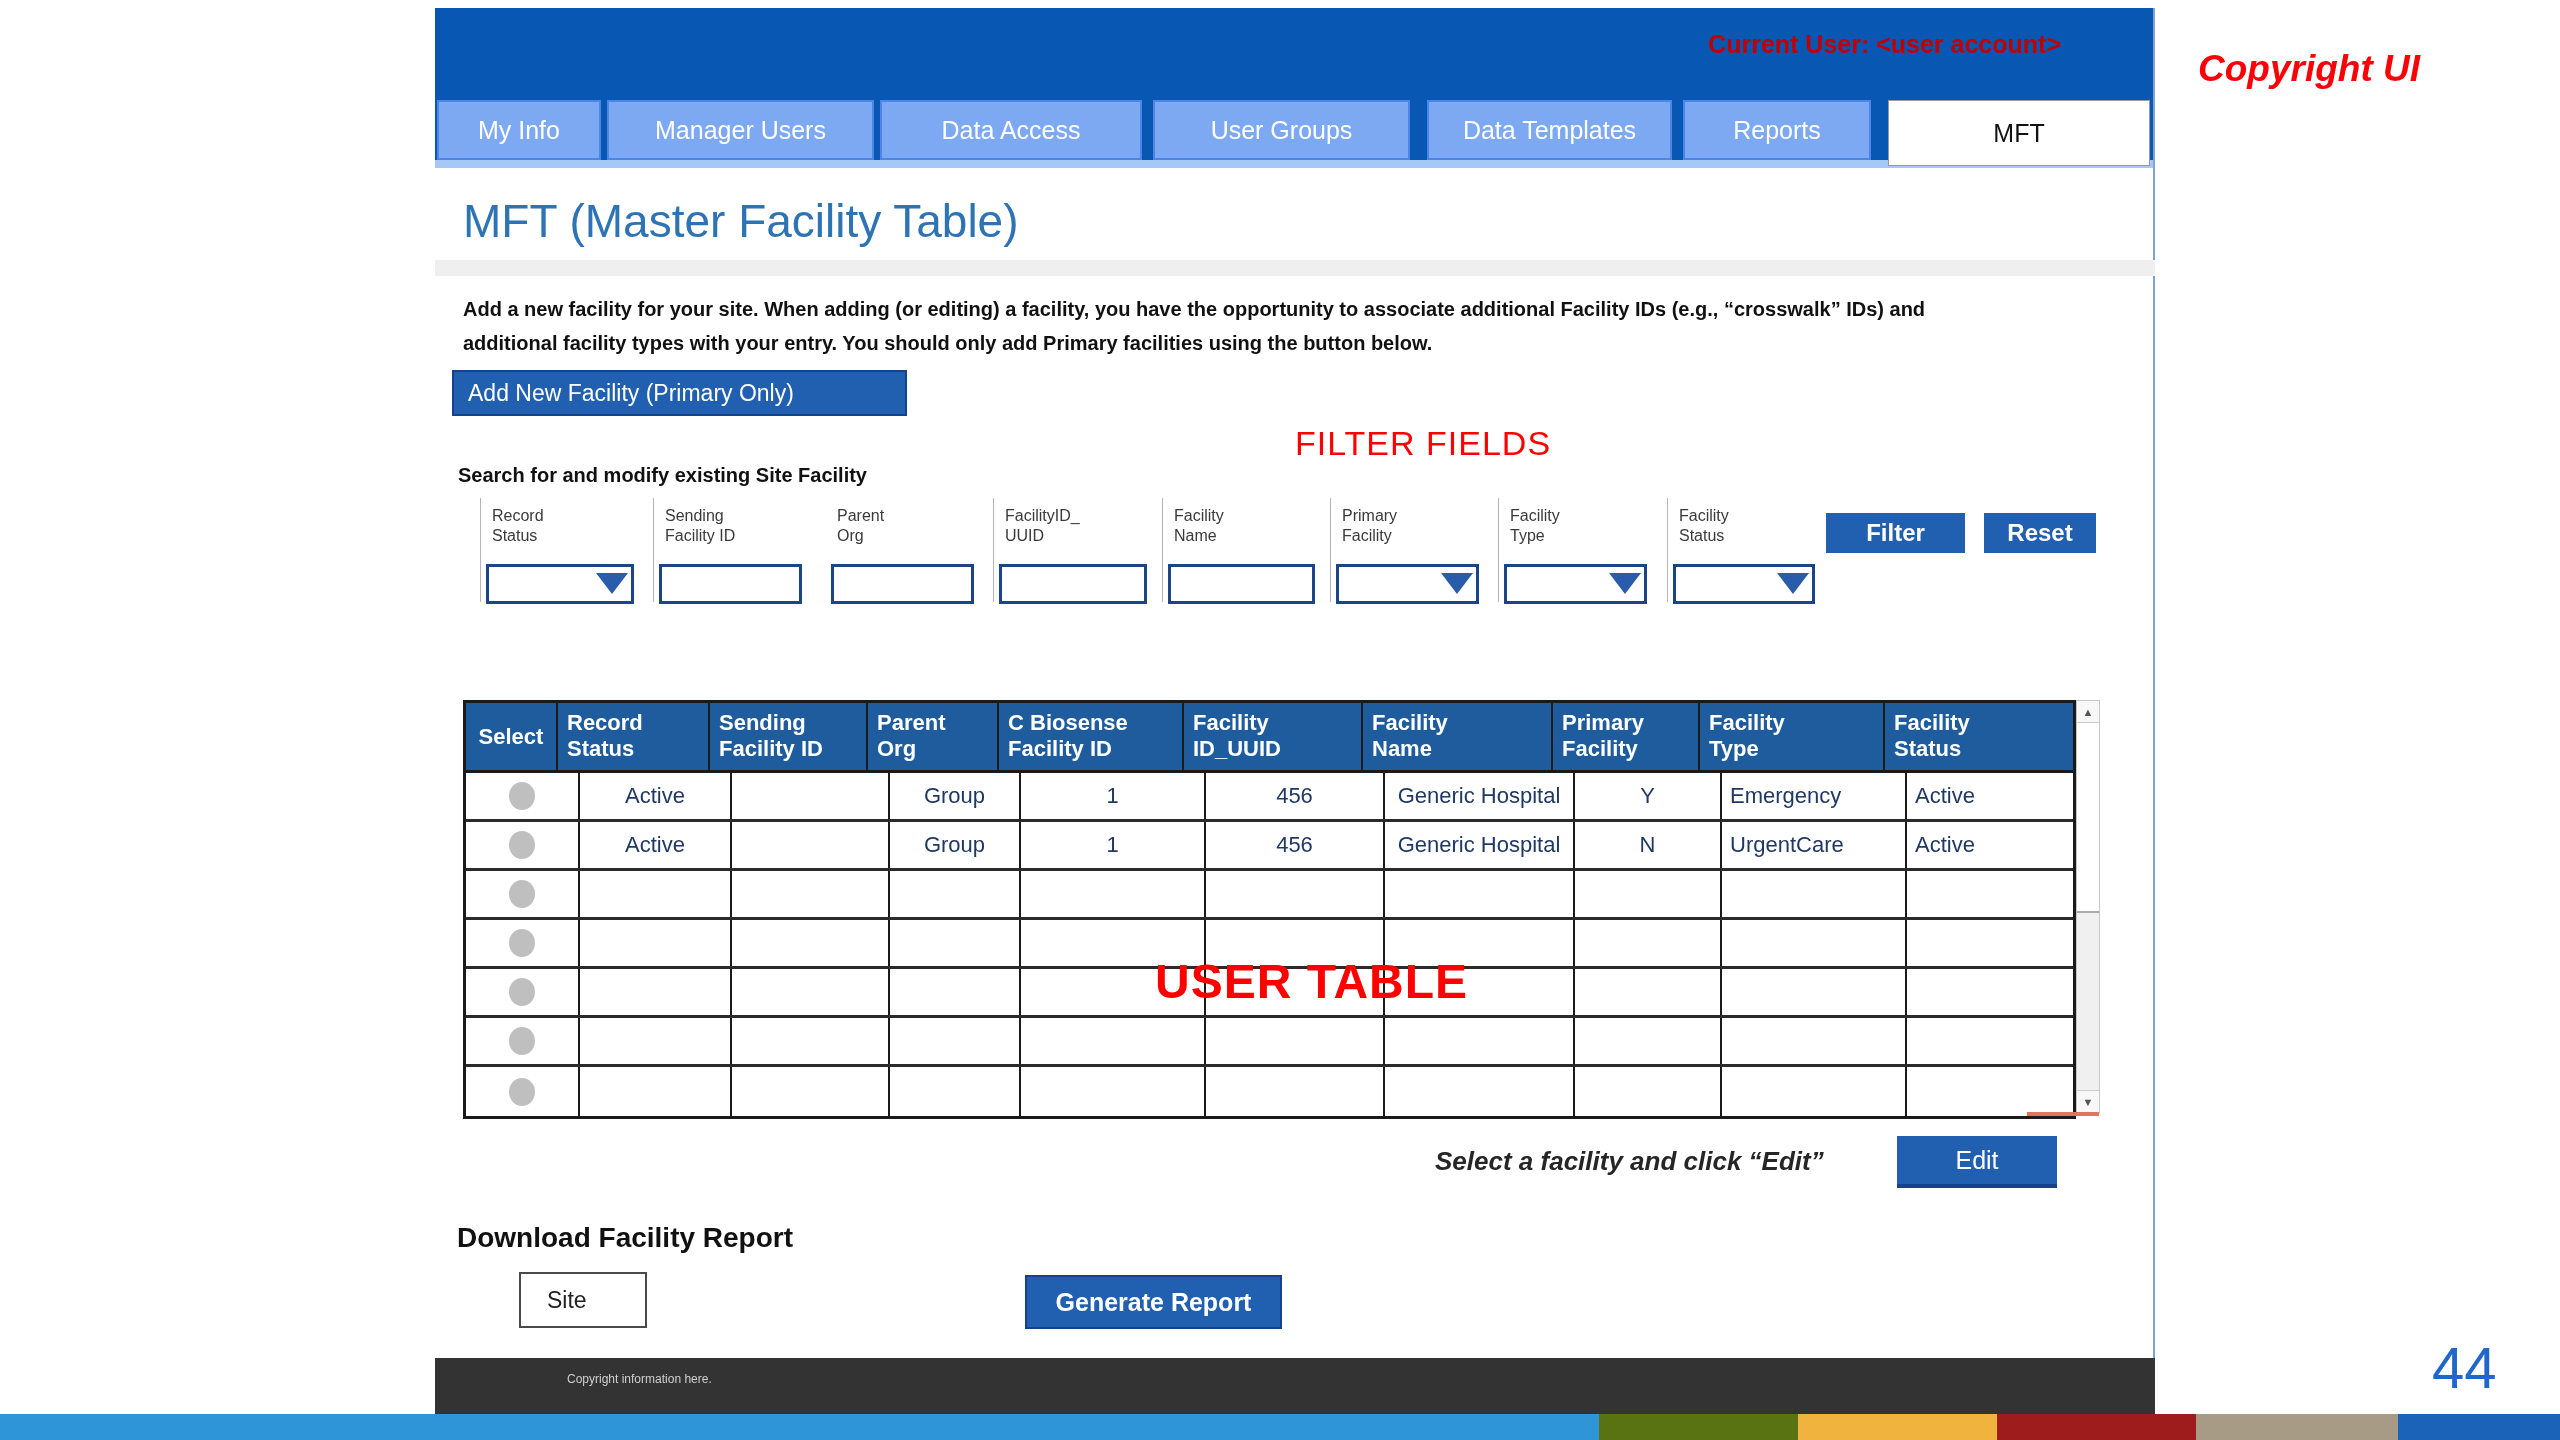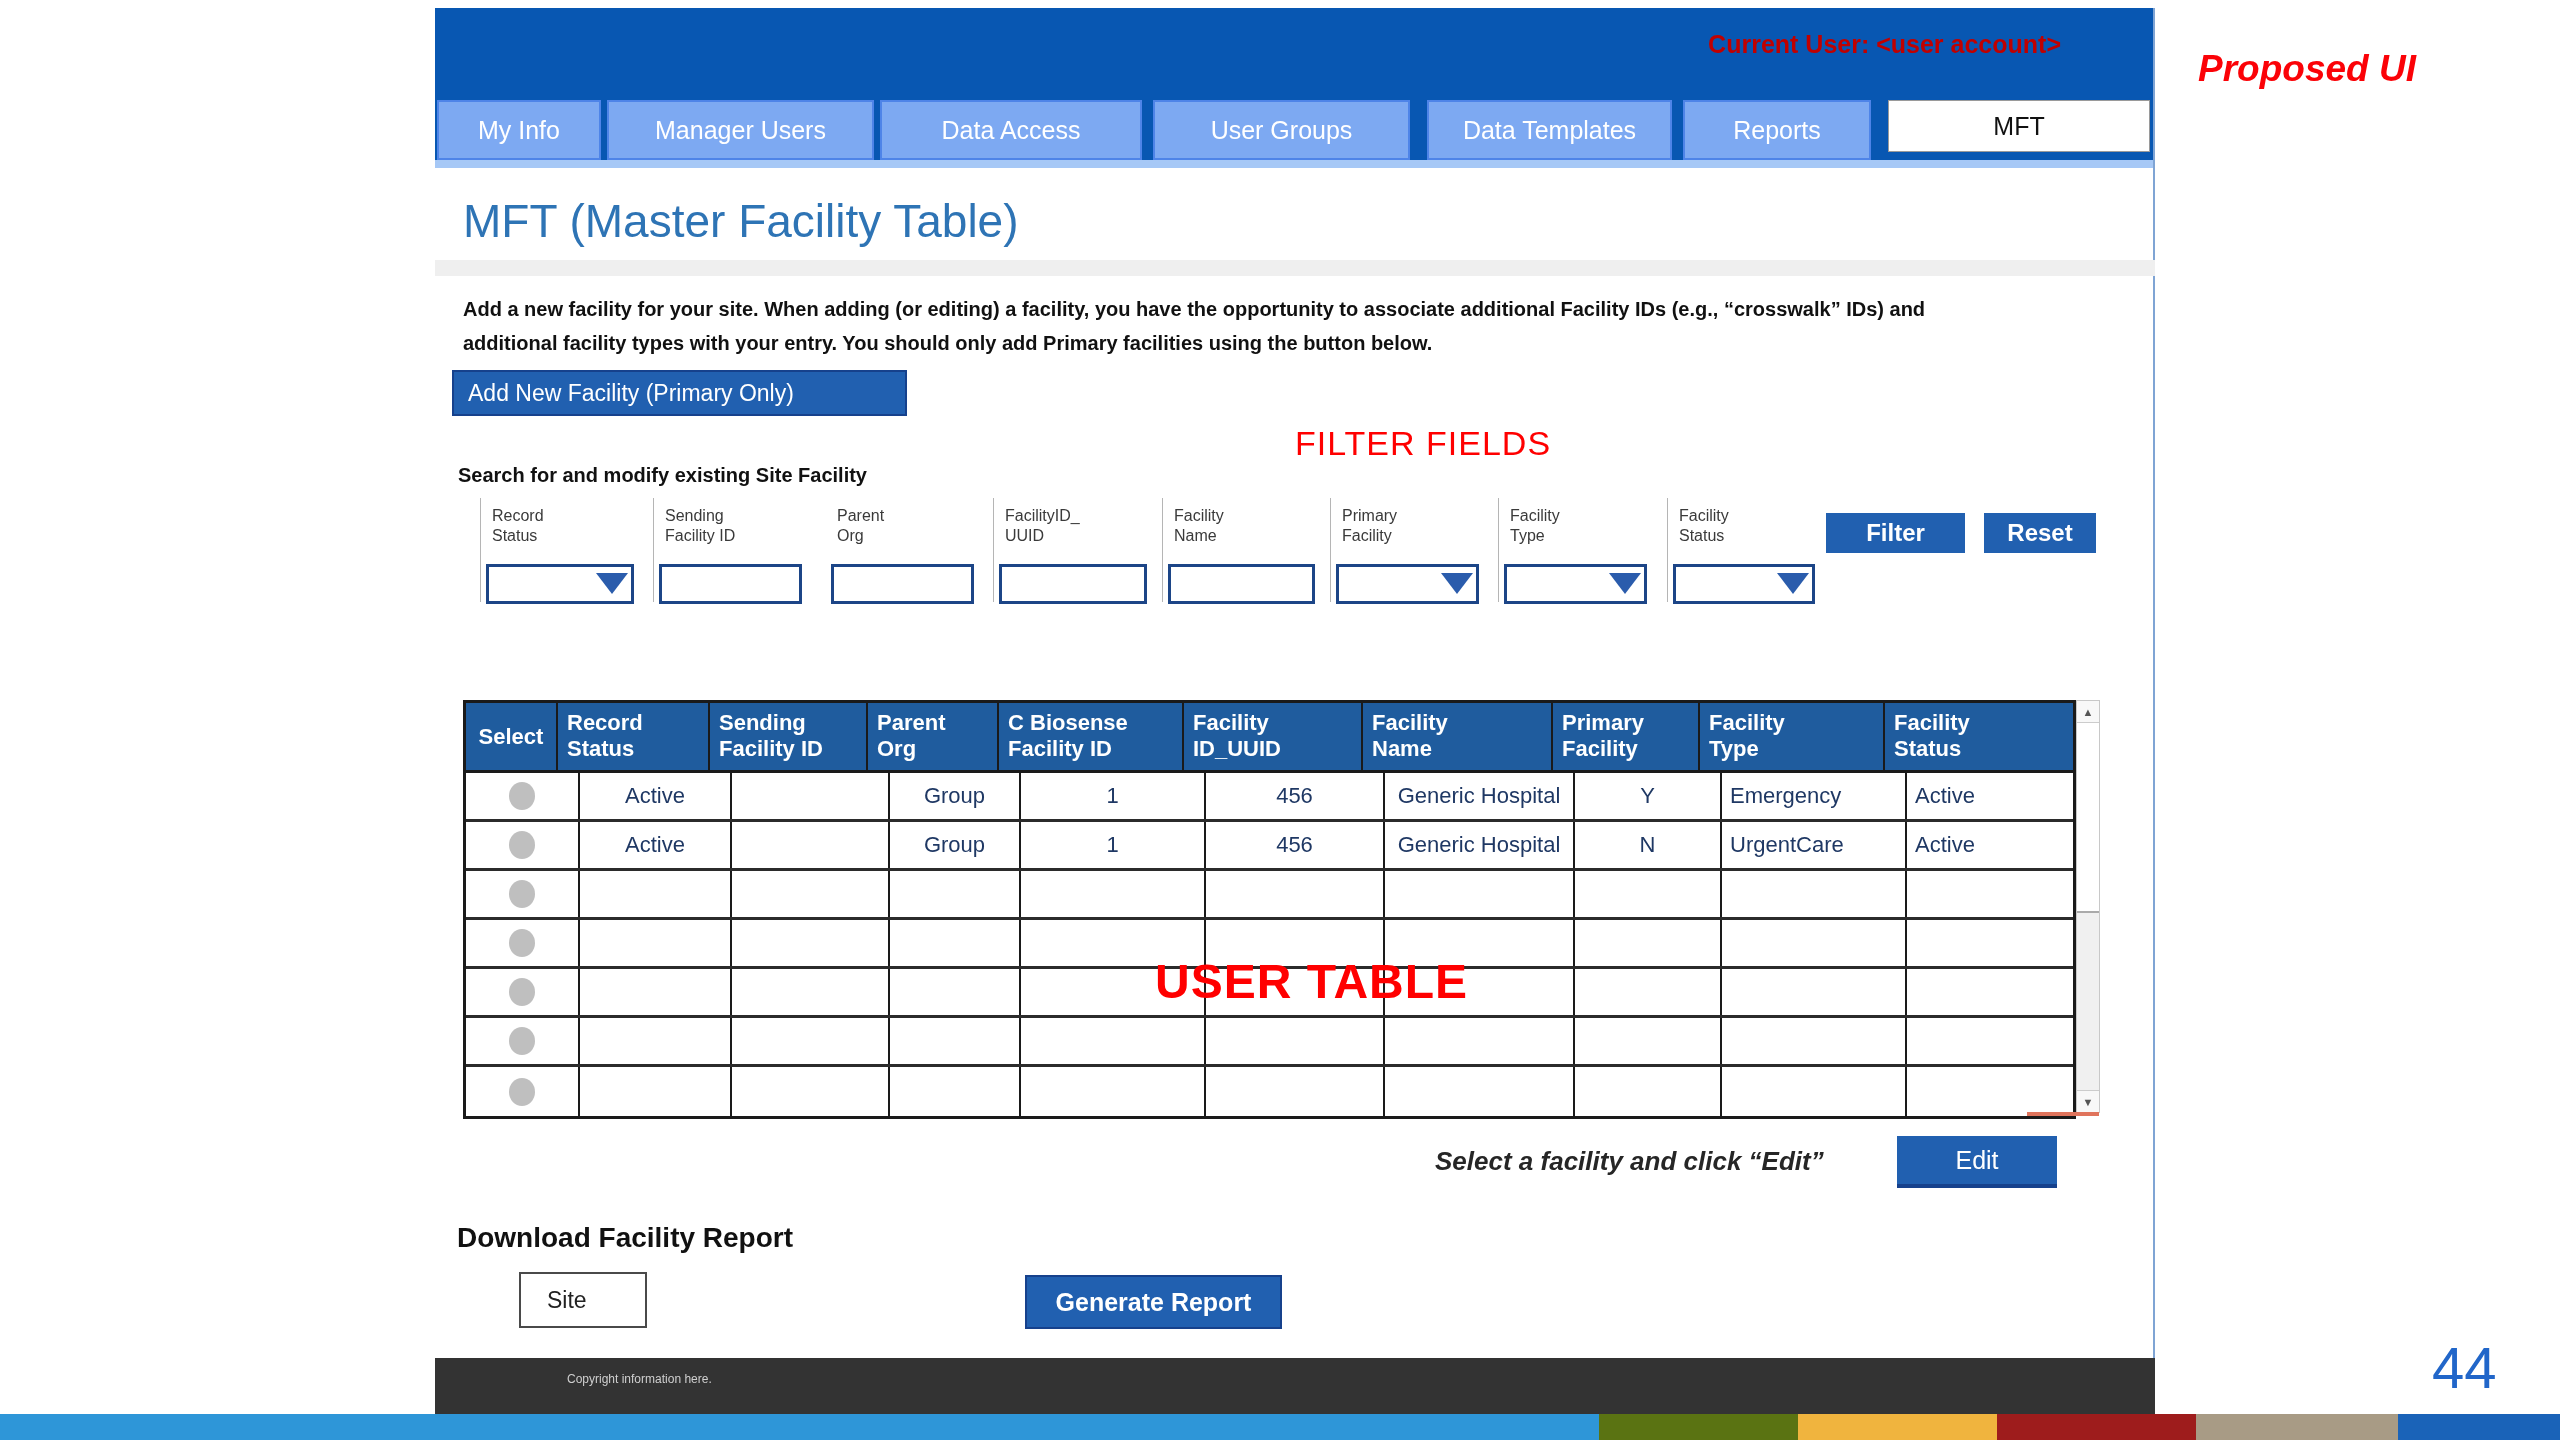--- a/index.html
+++ b/index.html
@@ -9,21 +9,21 @@
   
   .slide { position: absolute; left: 435px; top: 8px; width: 1720px; height: 1414px; background: #fff; border-right: 2px solid #7FA4D4; }
 
   
   .topbar { position: absolute; left: 0; top: 0; width: 100%; height: 152px; background: #0857B2; }
   .current-user { position: absolute; right: 92px; top: 22px; color: #C00000; font-weight: bold; font-size: 25px; }
 
   
   .tab { position: absolute; top: 92px; height: 60px; background: #7DA9F2; border: 2px solid #4E84E8;
          color: #fff; font-size: 25px; display: flex; align-items: center; justify-content: center; cursor: default; z-index: 1; }
-  .tab.active { background: #fff; color: #111; border: 1px solid #9a9a9a; height: 52px; z-index: 3; }
+  .tab.active { background: #fff; color: #111; border: 1px solid #9a9a9a; height: 66px; z-index: 3; }
   .nav-underline { position: absolute; top: 152px; left: 0; width: 100%; height: 8px; background: #A6C8F6; z-index: 2; }
 
   .page-title { position: absolute; left: 28px; top: 186px; font-size: 46px; color: #2E74B5; }
   .title-divider { position: absolute; left: 0; top: 252px; width: 1720px; height: 16px; background: #EFEFEF; }
 
   .desc { position: absolute; left: 28px; width: 1670px; font-size: 20px; font-weight: bold; color: #111; }
   .desc1 { top: 290px; }
   .desc2 { top: 324px; }
 
   .btn { background: #2160B0; color: #fff; display: flex; align-items: center; justify-content: center; cursor: pointer; }
@@ -338,21 +338,21 @@
     <div class="dl-heading">Download Facility Report</div>
     <div class="site-box">Site</div>
     <div class="btn gen-btn">Generate Report</div>
 
     <div class="footerbar">
       <div class="copyright">Copyright information here.</div>
     </div>
 
   </div>
 
-  <div class="proposed-ui">Proposed UI</div>
+  <div class="proposed-ui">Copyright UI</div>
   <div class="page-num">44</div>
   <div id="stripe-row">
       <div class="stripe" style="left: 0px; width: 1599px; background: rgb(46, 150, 216);"></div>
       <div class="stripe" style="left: 1599px; width: 199px; background: rgb(90, 115, 18);"></div>
       <div class="stripe" style="left: 1798px; width: 199px; background: rgb(240, 180, 62);"></div>
       <div class="stripe" style="left: 1997px; width: 199px; background: rgb(158, 28, 28);"></div>
       <div class="stripe" style="left: 2196px; width: 202px; background: rgb(168, 155, 133);"></div>
       <div class="stripe" style="left: 2398px; width: 162px; background: rgb(26, 99, 184);"></div>
     </div>
 

